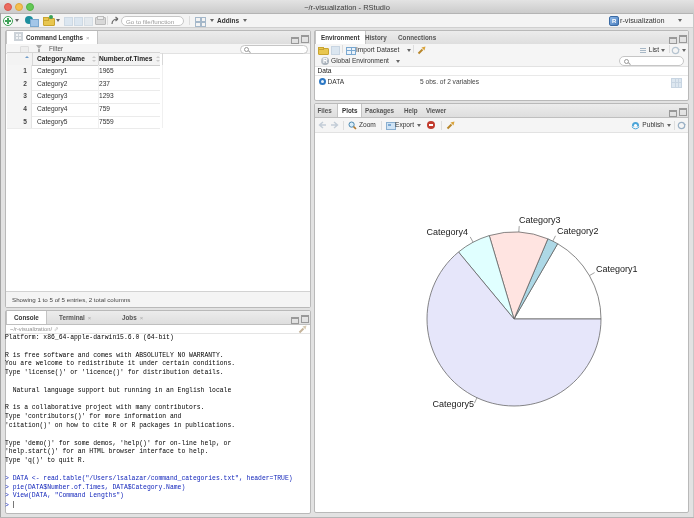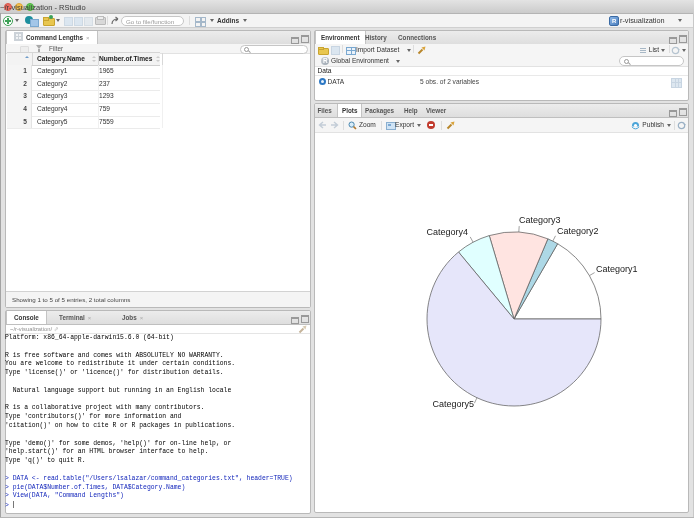--- a/index.html
+++ b/index.html
@@ -2,21 +2,21 @@
 <html><head><meta charset="utf-8">
 <style>
   html,body{margin:0;padding:0;}
   body{width:694px;height:518px;position:relative;overflow:hidden;
        font-family:"Liberation Sans",sans-serif;background:#e2e2e2;}
   .abs{position:absolute;}
   
   #titlebar{left:0;top:0;width:694px;height:13px;
     background:linear-gradient(#e3e3e3,#cbcbcb);border-bottom:1px solid #b4b4b4;}
   .tl{position:absolute;top:2.8px;width:6px;height:6px;border-radius:50%;}
-  #title{left:0;right:0;top:2.5px;font-size:7.5px;color:#3c3c3c;}
+  #title{left:0;right:0;top:2.5px;text-align:center;font-size:7.5px;color:#3c3c3c;}
   #toolbar{left:0;top:14px;width:694px;height:13px;background:#f4f4f4;
     border-bottom:1px solid #d0d0d0;}
   .caret{position:absolute;width:0;height:0;border-left:2.5px solid transparent;
     border-right:2.5px solid transparent;border-top:3px solid #666;}
   .sep{position:absolute;top:2px;width:1px;height:9px;background:#ddd;}
   
   .panel{position:absolute;background:#fff;border:1px solid #b9b9b9;border-radius:2px;}
   .tabbar{position:absolute;left:0;top:0;right:0;height:13px;
     background:linear-gradient(#ececec,#dedede);border-bottom:1px solid #bfbfbf;
     border-radius:2px 2px 0 0;}

